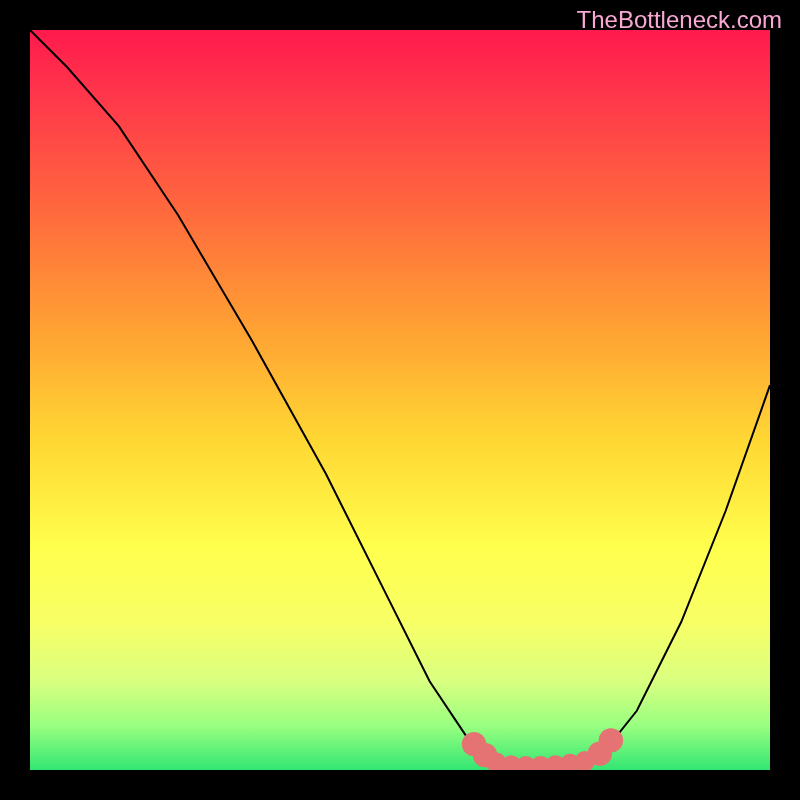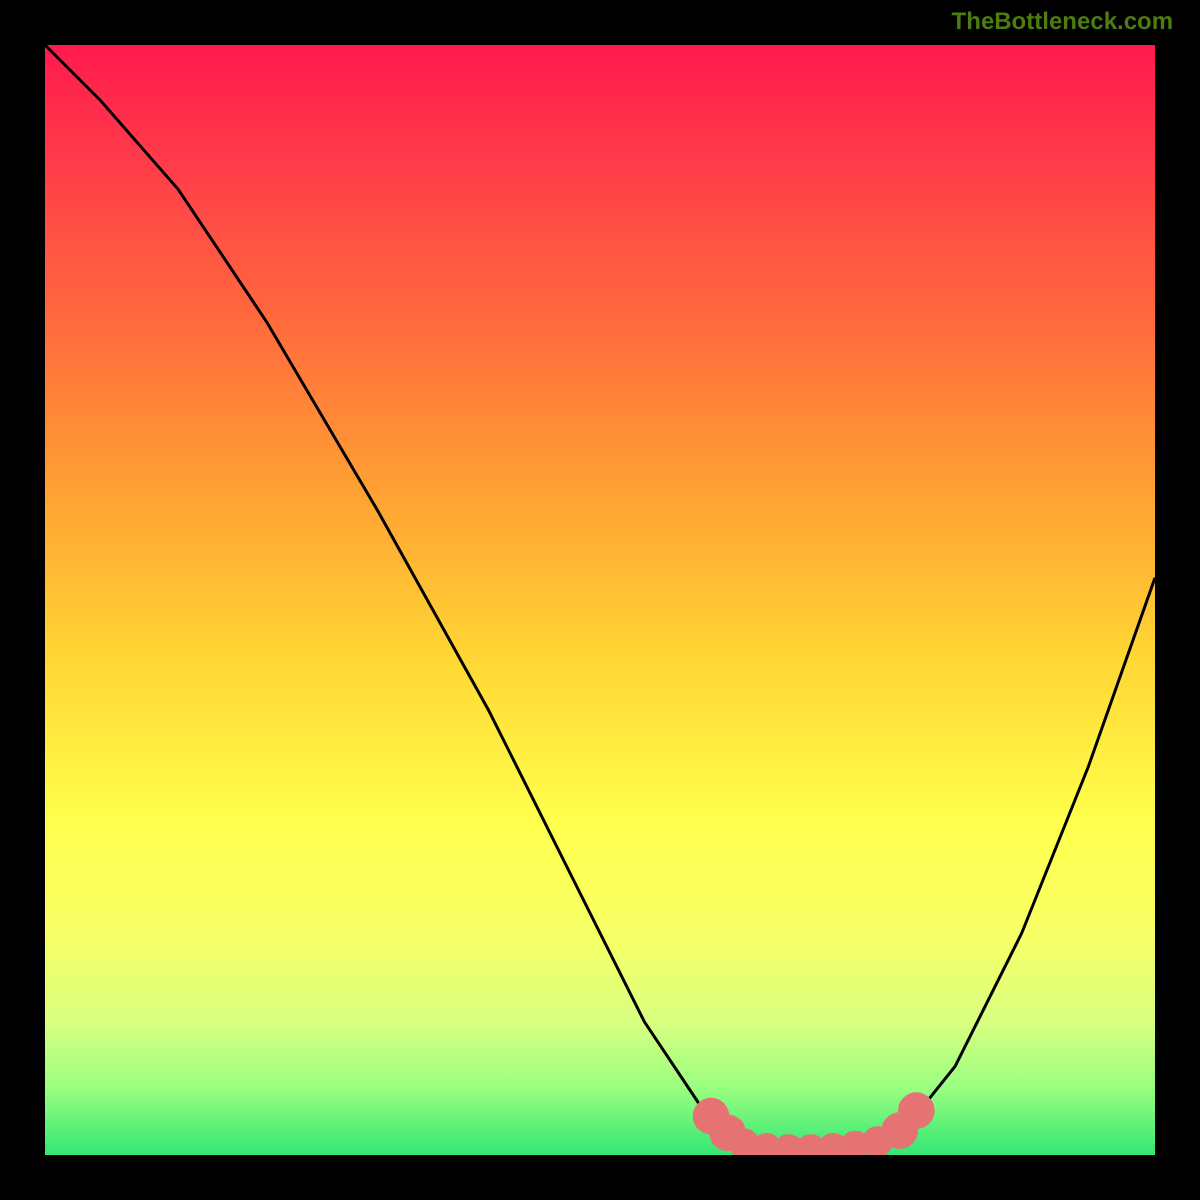--- a/index.html
+++ b/index.html
@@ -7,23 +7,23 @@
     width: 800px;
     height: 800px;
     background: #000;
     position: relative;
     font-family: Arial, sans-serif;
   }
   .watermark {
     position: absolute;
     top: 6px;
     right: 18px;
-    color: #4d7c0f;
-    font-size: 16px;
-    font-weight: 700;
+    color: #f9a8d4;
+    font-size: 24px;
+    font-weight: 400;
     z-index: 10;
   }
   .plot-area {
     position: absolute;
     left: 30px;
     top: 30px;
     width: 740px;
     height: 740px;
     background: linear-gradient(to bottom,
       #ff1a4d 0%,

